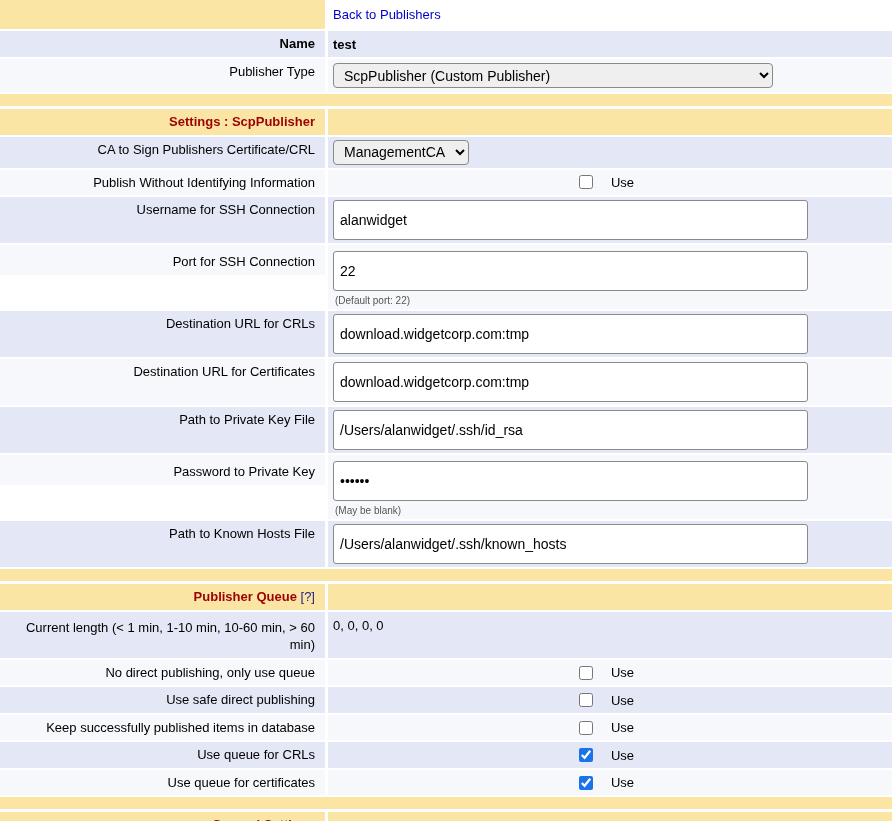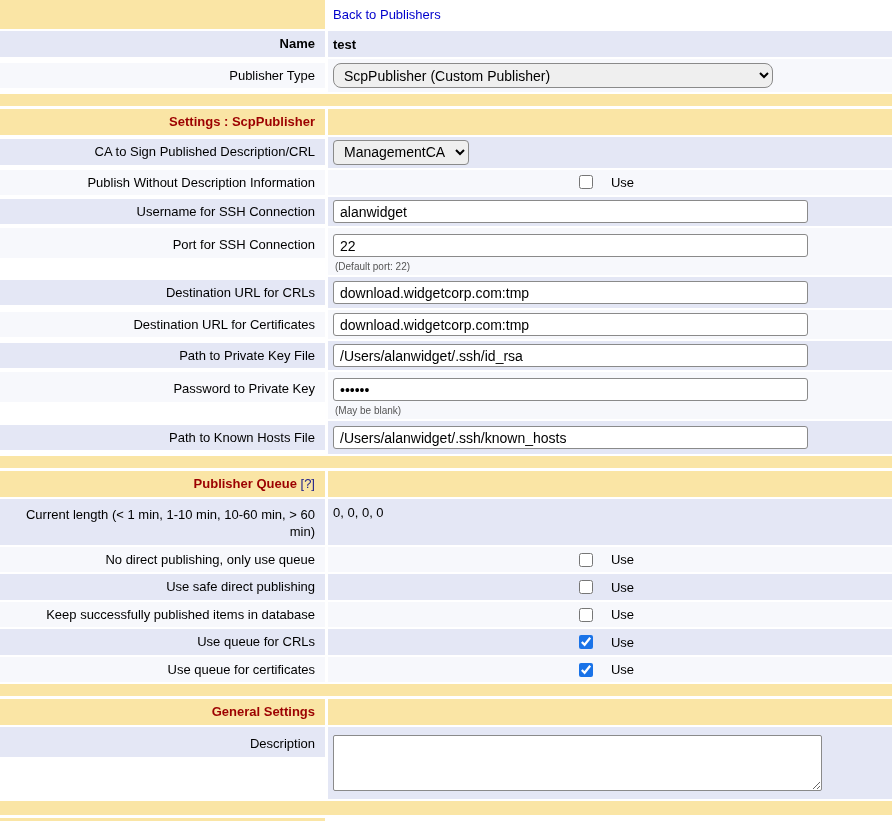--- a/index.html
+++ b/index.html
@@ -4,21 +4,21 @@
 <style>
   * { box-sizing: border-box; margin: 0; padding: 0; }
   html, body { background: #ffffff; }
   body {
     width: 892px;
     font-family: "Liberation Sans", sans-serif;
     font-size: 13px;
     color: #000;
   }
   .tbl { display: flex; flex-direction: column; }
-  .row { display: flex; margin-bottom: 2px; align-items: center; }
+  .row { display: flex; margin-bottom: 2px; }
   .row.top-align { align-items: flex-start; }
   .cl {
     flex: 0 0 325px; width: 325px;
     text-align: right;
     padding: 4px 10px 4px 6px;
     margin-right: 3px;
     line-height: 1.35;
   }
   .cr { flex: 1 1 auto; padding: 3px 12px 3px 5px; min-height: 100%; align-self: stretch; display: flex; flex-direction: column; justify-content: center; }
   .cr.inline { flex-direction: row; align-items: center; gap: 14px; }
@@ -26,33 +26,33 @@
   .white { background: var(--row_base, #F7F8FC); }
   .yellow { background: var(--band, #FAE5A5); }
   .band { height: 12px; margin-bottom: 3px; background: var(--band, #FAE5A5); }
   .band.thick { height: 14px; }
   .section-title { color: var(--section_title, #9C0000); font-weight: bold; }
   .hdr-row { min-height: 24px; }
   a.link { color: var(--link, #0000CC); text-decoration: none; cursor: pointer; }
   .bold { font-weight: bold; }
   .note { font-size: 10px; color: #555; margin-top: 4px; padding-left: 2px; }
   input[type="text"], input[type="password"] {
-    width: 475px; height: 23px;
+    width: 475px; height: 40px;
     border: 1px solid #8a8a8a; border-radius: 3px;
     padding: 2px 6px; font-size: 14px;
     font-family: "Liberation Sans", sans-serif;
     background: #fff;
   }
   select {
     height: 25px; font-size: 14px;
     font-family: "Liberation Sans", sans-serif;
     border: 1px solid #8a8a8a; border-radius: 4px;
     background: #efefef; padding: 2px 6px;
   }
-  select.wide { width: 440px; border-radius: 8px; }
+  select.wide { width: 440px; }
   input[type="checkbox"] { width: 14px; height: 14px; margin-right: 4px; accent-color: #1a73e8; }
   textarea {
     width: 489px; height: 56px;
     border: 1px solid #8a8a8a; border-radius: 2px;
     font-family: "Liberation Sans", sans-serif; font-size: 13px;
     padding: 3px 5px; resize: both; background: #fff;
   }
   .chk-row { min-height: 25px; }
   .lbl-pad { padding-top: 8px; }
 </style>
@@ -82,30 +82,30 @@
     </div>
   </div>
 
   <div class="band"></div>
   <div class="row hdr-row">
     <div class="cl yellow section-title">Settings : ScpPublisher</div>
     <div class="cr yellow"></div>
   </div>
 
   <div class="row" style="min-height:30px">
-    <div class="cl blue">CA to Sign Published Description/CRL</div>
+    <div class="cl blue">CA to Sign Publishers Certificate/CRL</div>
     <div class="cr blue" style="align-items:flex-start">
       <select style="align-self:flex-start">
         <option>ManagementCA</option>
       </select>
     </div>
   </div>
 
   <div class="row chk-row">
-    <div class="cl white">Publish Without Description Information</div>
+    <div class="cl white">Publish Without Identifying Information</div>
     <div class="cr white inline">
       <input type="checkbox" style="">
       <span>Use</span>
     </div>
   </div>
 
   <div class="row" style="min-height:29px">
     <div class="cl blue">Username for SSH Connection</div>
     <div class="cr blue">
       <input type="text" value="alanwidget" style="">

